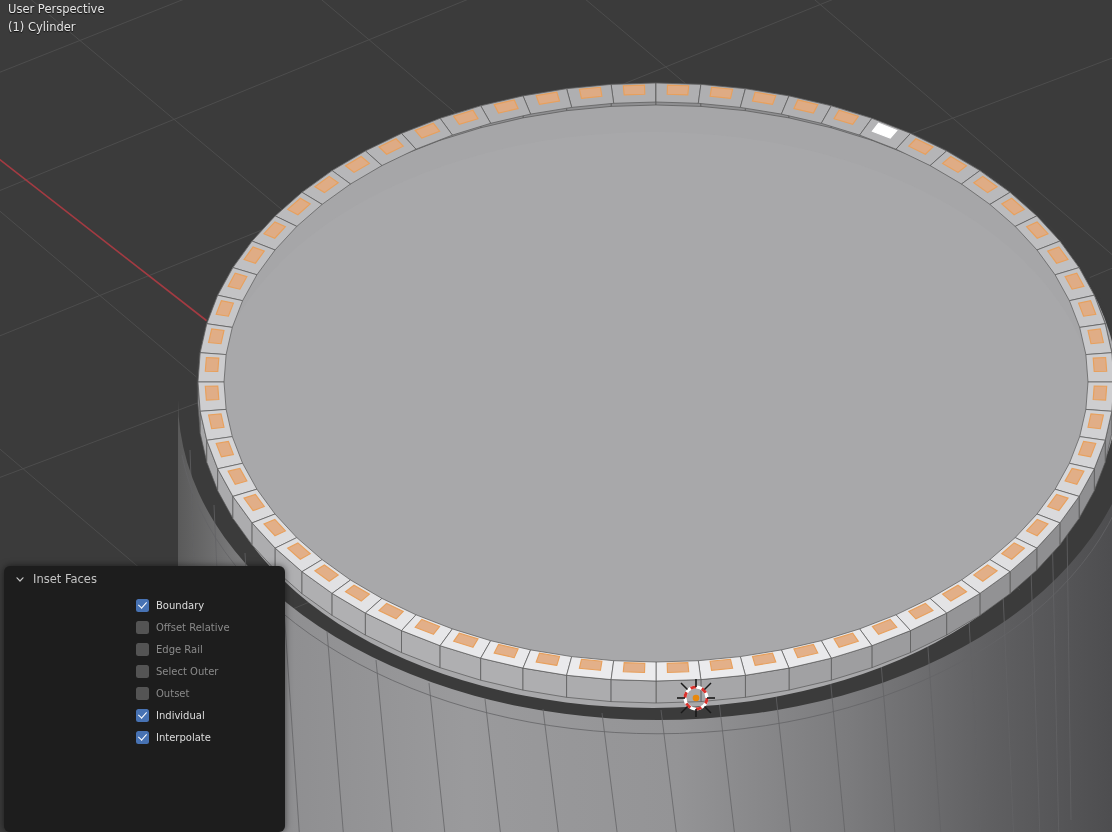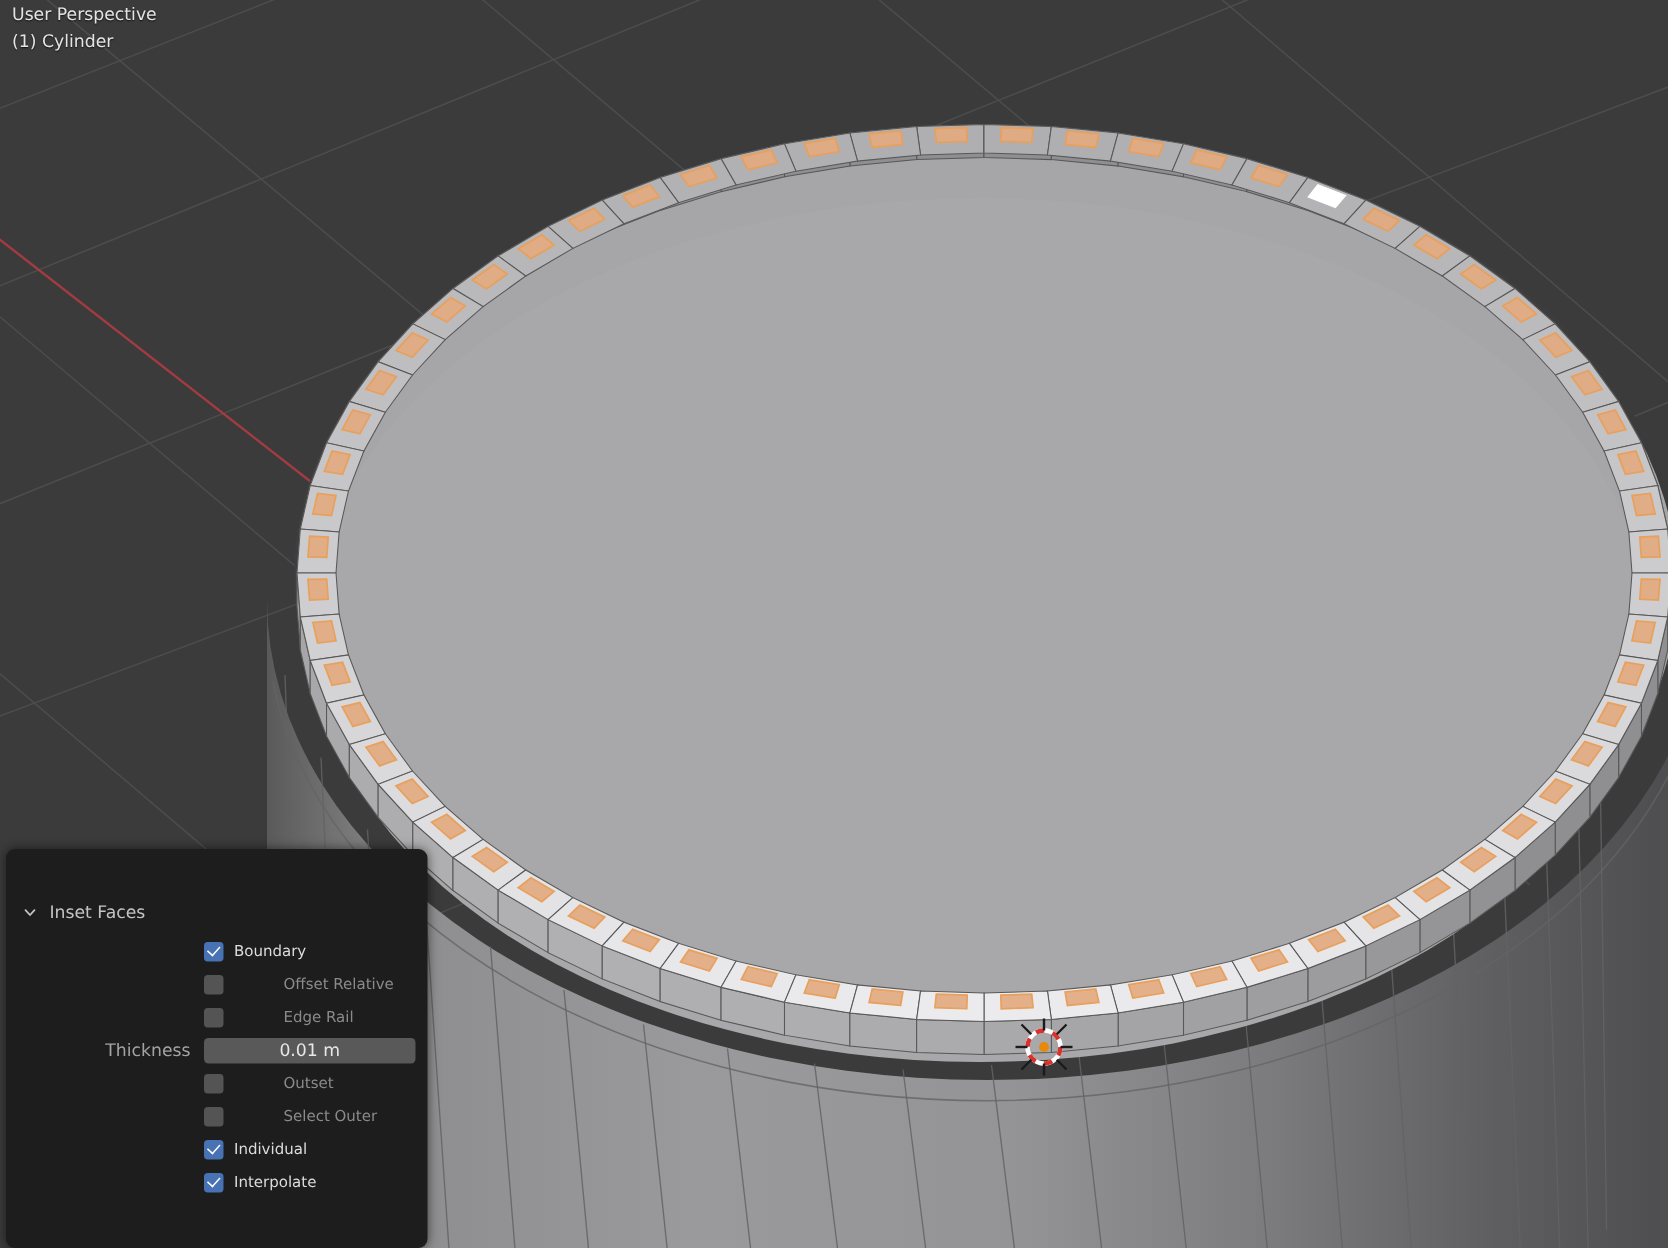--- a/index.html
+++ b/index.html
@@ -72,21 +72,20 @@
     z-index: 30;
     overflow: hidden;
   }
   #panel-header {
     display: flex;
     align-items: center;
     height: 26px;
     padding: 0 0 0 10px;
     color: #c3c3c3;
     font-size: 11.5px;
-    margin-top: 29px;
   }
   #panel-header .chevron {
     width: 12px;
     height: 12px;
     margin-right: 7px;
     flex: none;
   }
   .panel-body {
     padding: 2px 8px 0 8px;
   }
@@ -125,21 +124,21 @@
     height: 7px;
     border: solid #ffffff;
     border-width: 0 1.9px 1.9px 0;
     transform: rotate(42deg);
   }
   .ctext {
     font-size: 10px;
     color: #dcdcdc;
     white-space: nowrap;
   }
-  .ctext.muted { color: #8a8a8a; margin-left: 33px; }
+  .ctext.muted { color: #8a8a8a; }
   .numfield {
     flex: 1;
     height: 17px;
     background: #595959;
     border-radius: 3px;
     color: #e8e8e8;
     font-size: 11.5px;
     display: flex;
     align-items: center;
     justify-content: center;
@@ -506,33 +505,29 @@
         <div class="prow checkrow">
           <div class="plabel"></div>
           <span class="cbox off"></span>
           <span class="ctext muted">Offset Relative</span>
         </div>
         <div class="prow checkrow">
           <div class="plabel"></div>
           <span class="cbox off"></span>
           <span class="ctext muted">Edge Rail</span>
         </div>
-        <div class="prow">
-          <div class="plabel">Thickness</div>
-          <div class="numfield">0.01 m</div>
+        <div class="prow checkrow">
+          <div class="plabel"></div>
+          <span class="cbox off"></span>
+          <span class="ctext muted">Select Outer</span>
         </div>
         <div class="prow checkrow">
           <div class="plabel"></div>
           <span class="cbox off"></span>
           <span class="ctext muted">Outset</span>
-        </div>
-        <div class="prow checkrow">
-          <div class="plabel"></div>
-          <span class="cbox off"></span>
-          <span class="ctext muted">Select Outer</span>
         </div>
         <div class="prow checkrow">
           <div class="plabel"></div>
           <span class="cbox on"></span>
           <span class="ctext">Individual</span>
         </div>
         <div class="prow checkrow">
           <div class="plabel"></div>
           <span class="cbox on"></span>
           <span class="ctext">Interpolate</span>

